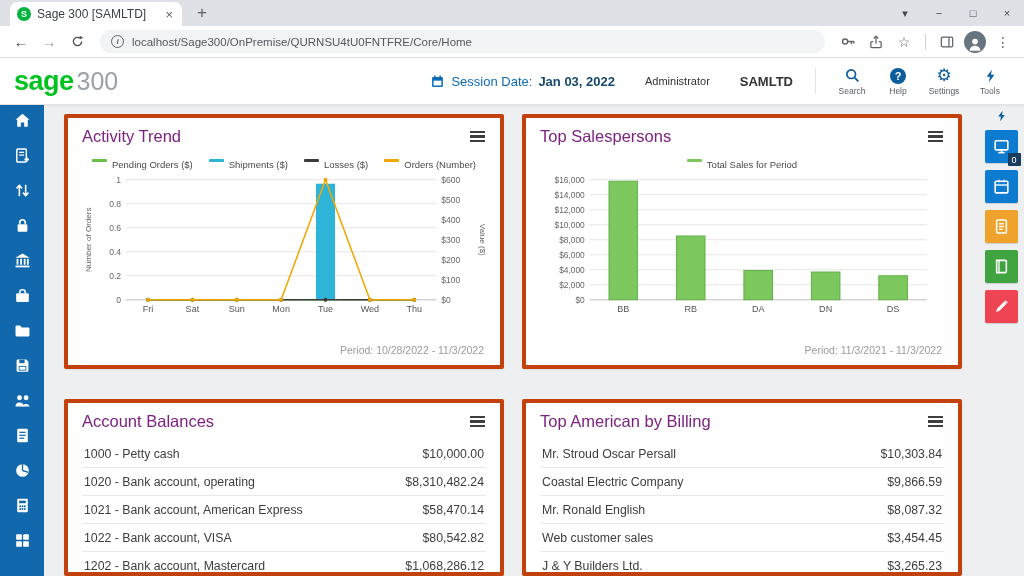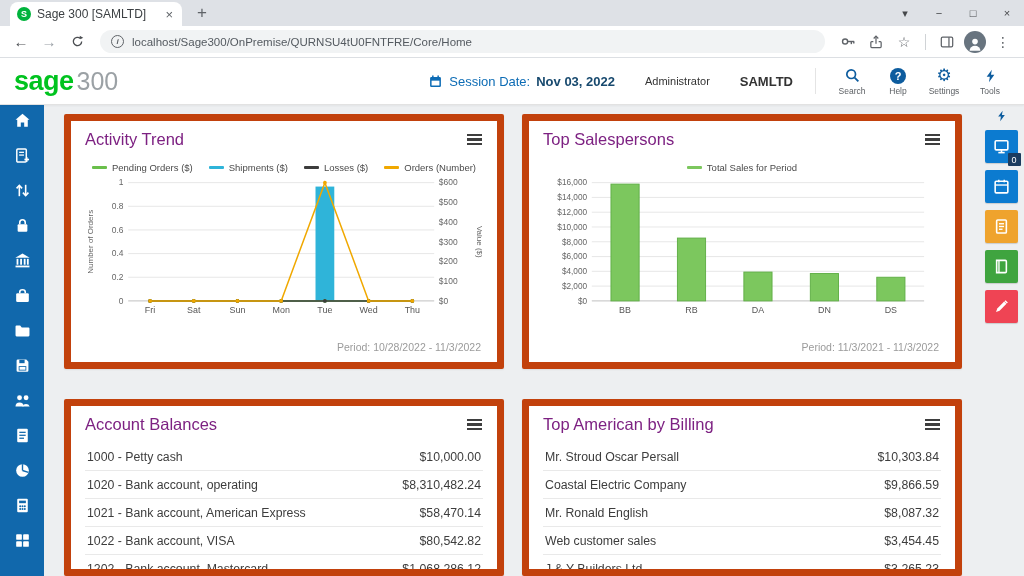--- a/index.html
+++ b/index.html
@@ -55,27 +55,27 @@
 .tri{width:0;height:0;border-top:4px solid transparent;border-bottom:4px solid transparent;border-left:5px solid #fff}
 
 
 .quickbar{position:absolute;right:0;top:105px;bottom:0;width:46px;background:#edeff1;display:flex;flex-direction:column;align-items:center;padding-top:3px}
 .qb-flash{height:16px;margin-bottom:6px;cursor:pointer;display:flex;align-items:center;justify-content:center}
 .qbtn{width:33px;height:33px;border-radius:2px;margin-bottom:7px;display:flex;align-items:center;justify-content:center;cursor:pointer;position:relative;box-shadow:0 1px 1px rgba(0,0,0,.15)}
 .qbadge{position:absolute;right:-3px;bottom:-3px;width:13px;height:13px;background:#1b3c5f;color:#fff;font-size:9px;display:flex;align-items:center;justify-content:center;border-radius:1px}
 
 
 .main{position:absolute;left:44px;right:46px;top:105px;bottom:0;background:#edeff1;padding:9px 16px 0 20px;display:grid;grid-template-columns:1fr 1fr;grid-template-rows:255px 1fr;gap:30px 18px;overflow:hidden}
-.card{background:#fff;border:7px solid #c2410c;border-radius:2px;box-shadow:0 1px 2px rgba(0,0,0,.07);padding:9px 14px 6px;display:flex;flex-direction:column;overflow:hidden}
+.card{background:#fff;border:4px solid #c2410c;border-radius:2px;box-shadow:0 1px 2px rgba(0,0,0,.07);padding:9px 14px 6px;display:flex;flex-direction:column;overflow:hidden}
 .card-head{display:flex;justify-content:space-between;align-items:center}
 .card-title{color:#7d2182;font-size:16.5px;font-weight:400}
 .hamb{display:flex;flex-direction:column;gap:2.6px;padding:3px 1px;cursor:pointer}
 .hamb i{display:block;width:15px;height:2.2px;background:#3e3e3e}
 .legend{display:flex;justify-content:center;align-items:center;gap:16px;margin-top:13px}
-.lgi{display:flex;align-items:center;gap:5px;cursor:pointer}
+.lgi{display:flex;align-items:flex-start;gap:5px;cursor:pointer}
 .lgi .sw{width:15px;height:3px;border-radius:1px;display:block}
 .lgi span{font-size:9.5px;color:#4a4a4a}
 .chart{width:100%;margin-top:4px;flex:0 0 auto;display:block}
 svg text{font-family:"Liberation Sans","DejaVu Sans",sans-serif}
 .period{margin-top:auto;text-align:right;font-size:10.5px;color:#9b9b9b;padding:3px 2px 3px}
 .rowlist{margin-top:9px}
 .balrow{display:flex;justify-content:space-between;align-items:flex-start;padding:6.5px 2px;border-bottom:1px solid #e9e9e9;cursor:pointer}
 .balrow .rl,.balrow .rv{font-size:12.3px;color:#3d3d3d}
 </style>
 </head>
@@ -149,21 +149,21 @@
   <div class="session">
     <span style="display:flex">
       <svg viewBox="0 0 18 18" width="15" height="15">
           <rect x="2.5" y="3.6" width="13" height="12" rx="1.5" fill="#0d6cb5"></rect>
           <line x1="5.8" y1="1.8" x2="5.8" y2="4.6" stroke="#0d6cb5" stroke-width="1.8"></line>
           <line x1="12.2" y1="1.8" x2="12.2" y2="4.6" stroke="#0d6cb5" stroke-width="1.8"></line>
           <rect x="4.3" y="8" width="9.4" height="5.8" fill="#fff"></rect>
         </svg>
     </span>
     <span class="sess-label">Session Date:</span>
-    <span class="sess-value">Nov 03, 2022</span>
+    <span class="sess-value">Jan 03, 2022</span>
   </div>
   <div class="hdr-user">Administrator</div>
   <div class="hdr-company">SAMLTD</div>
   <div class="hdr-divider"></div>
   <div class="hactions">
     <div class="hbtn">
       <span class="hicon">
         <svg viewBox="0 0 18 18" width="17" height="17">
             <circle cx="7.6" cy="7.6" r="4.6" fill="none" stroke="#0d5c9e" stroke-width="1.8"></circle>
             <line x1="11.2" y1="11.2" x2="15.2" y2="15.2" stroke="#0d5c9e" stroke-width="2"></line>

